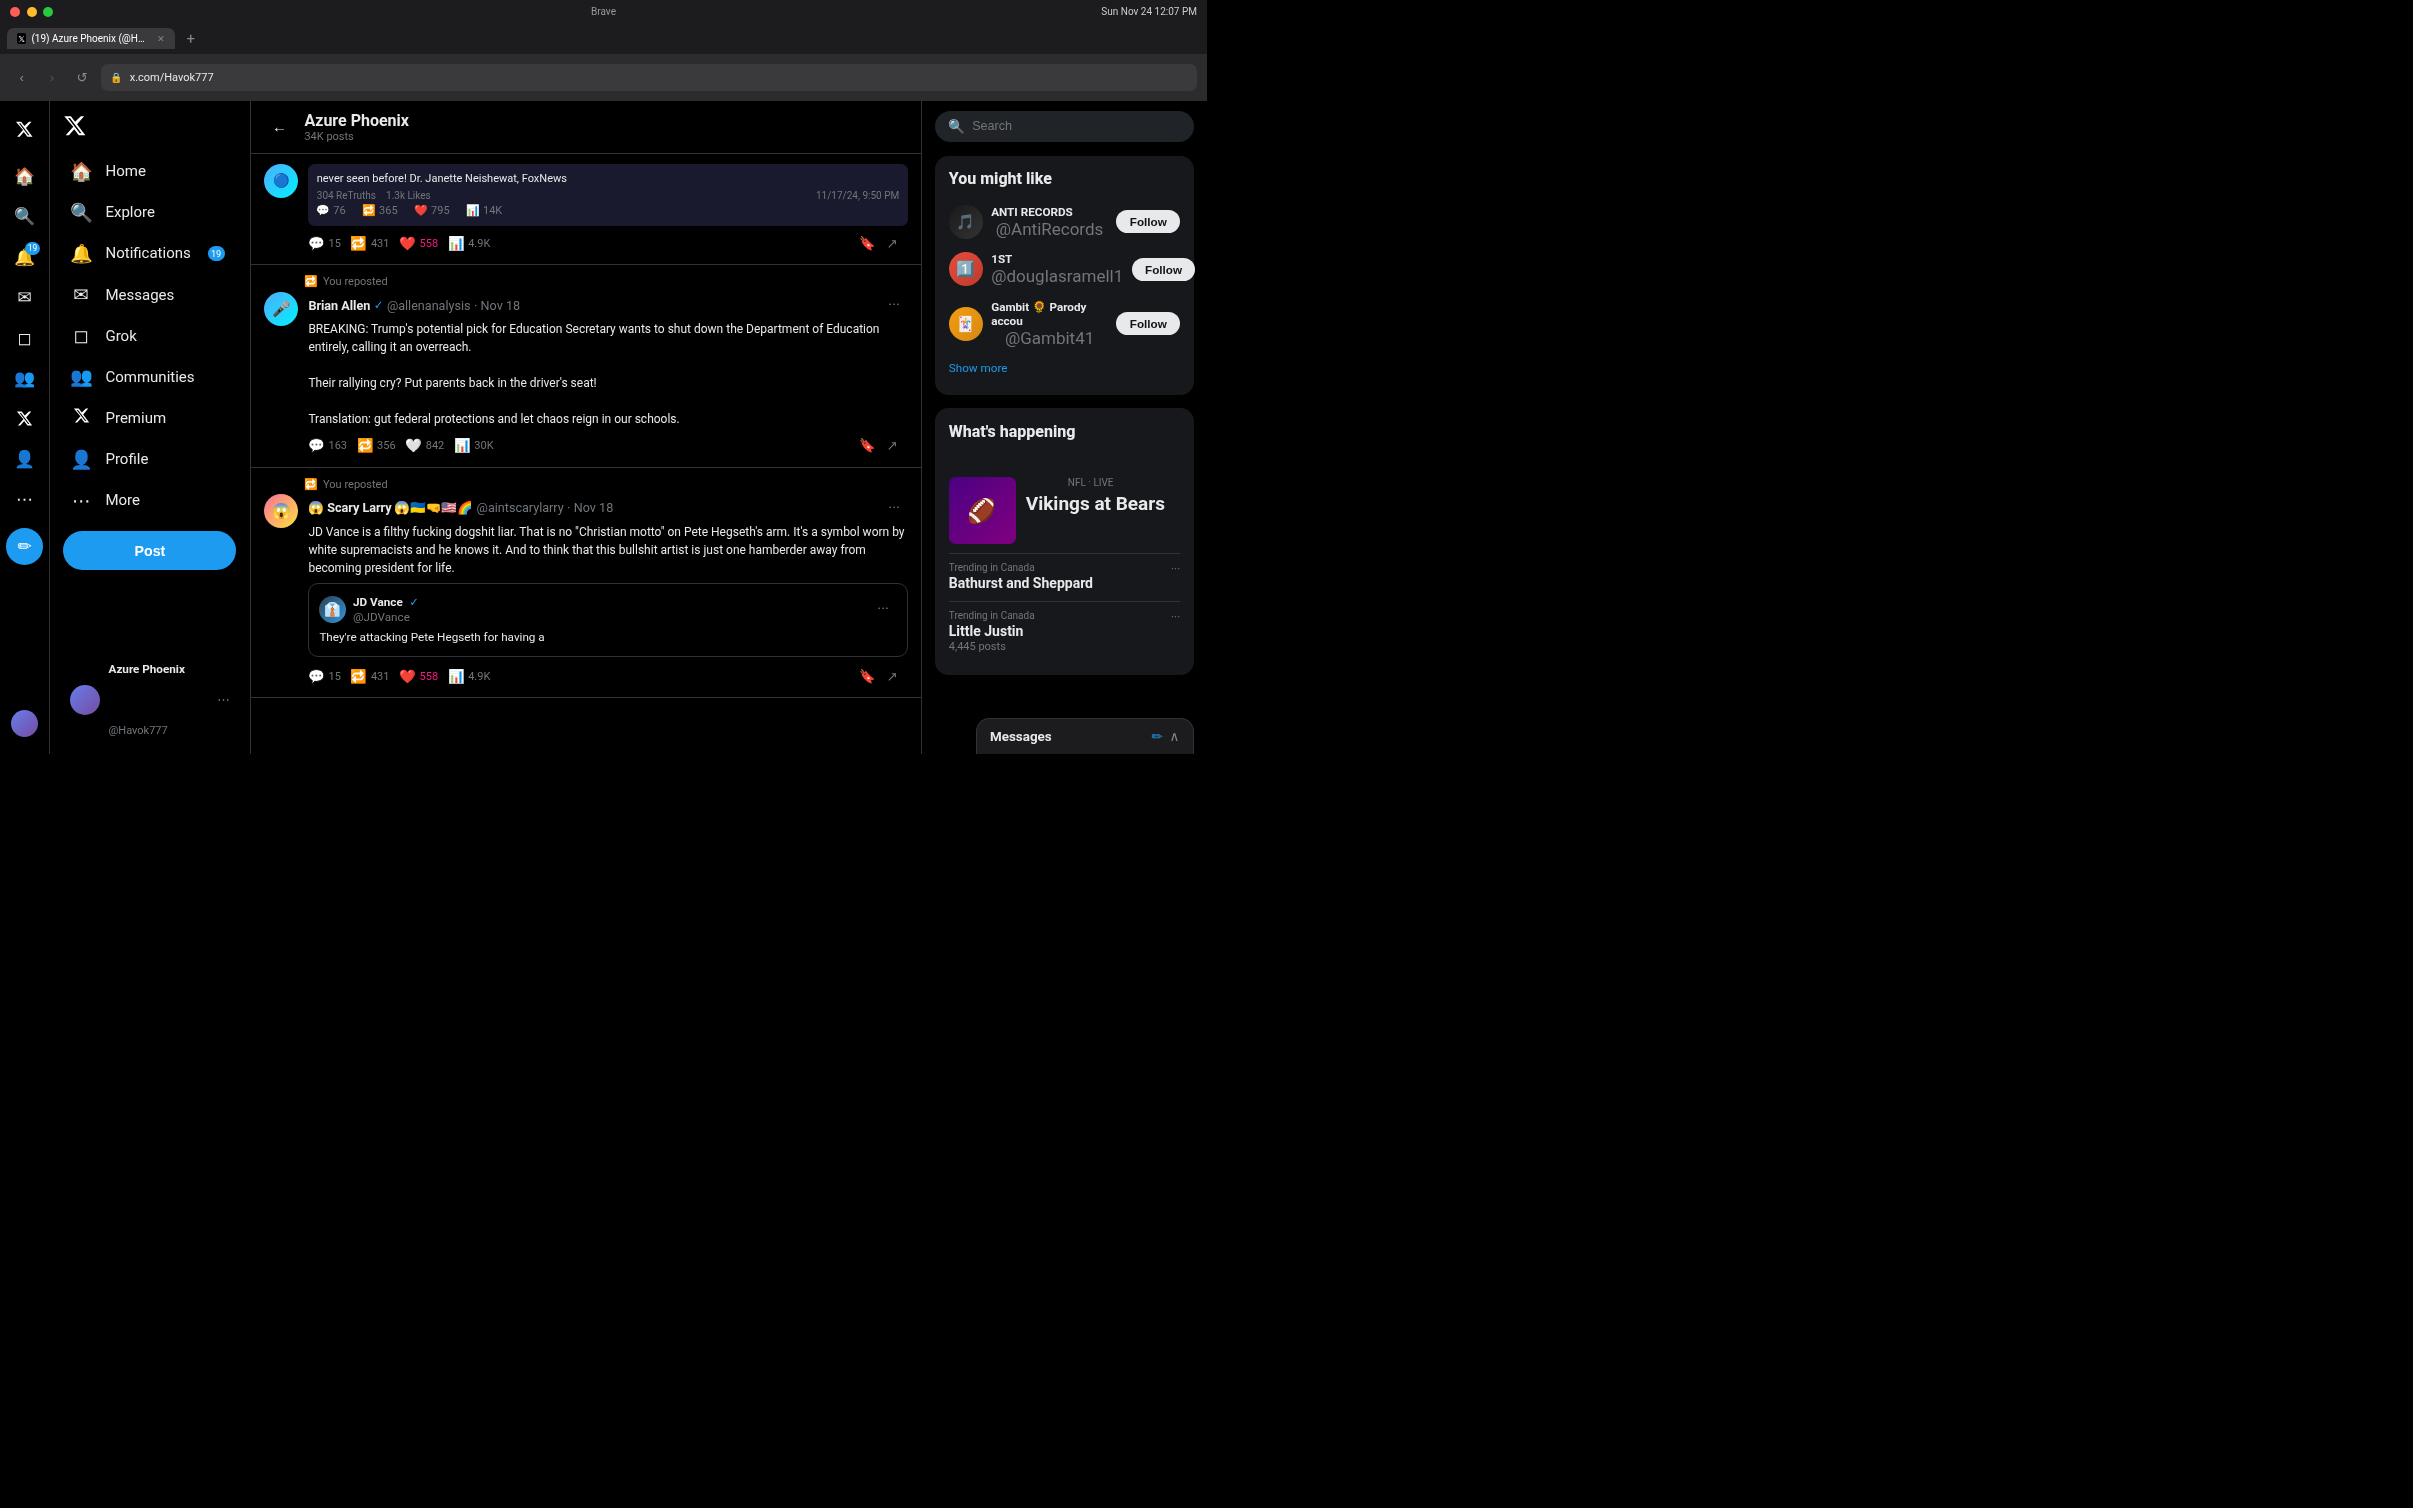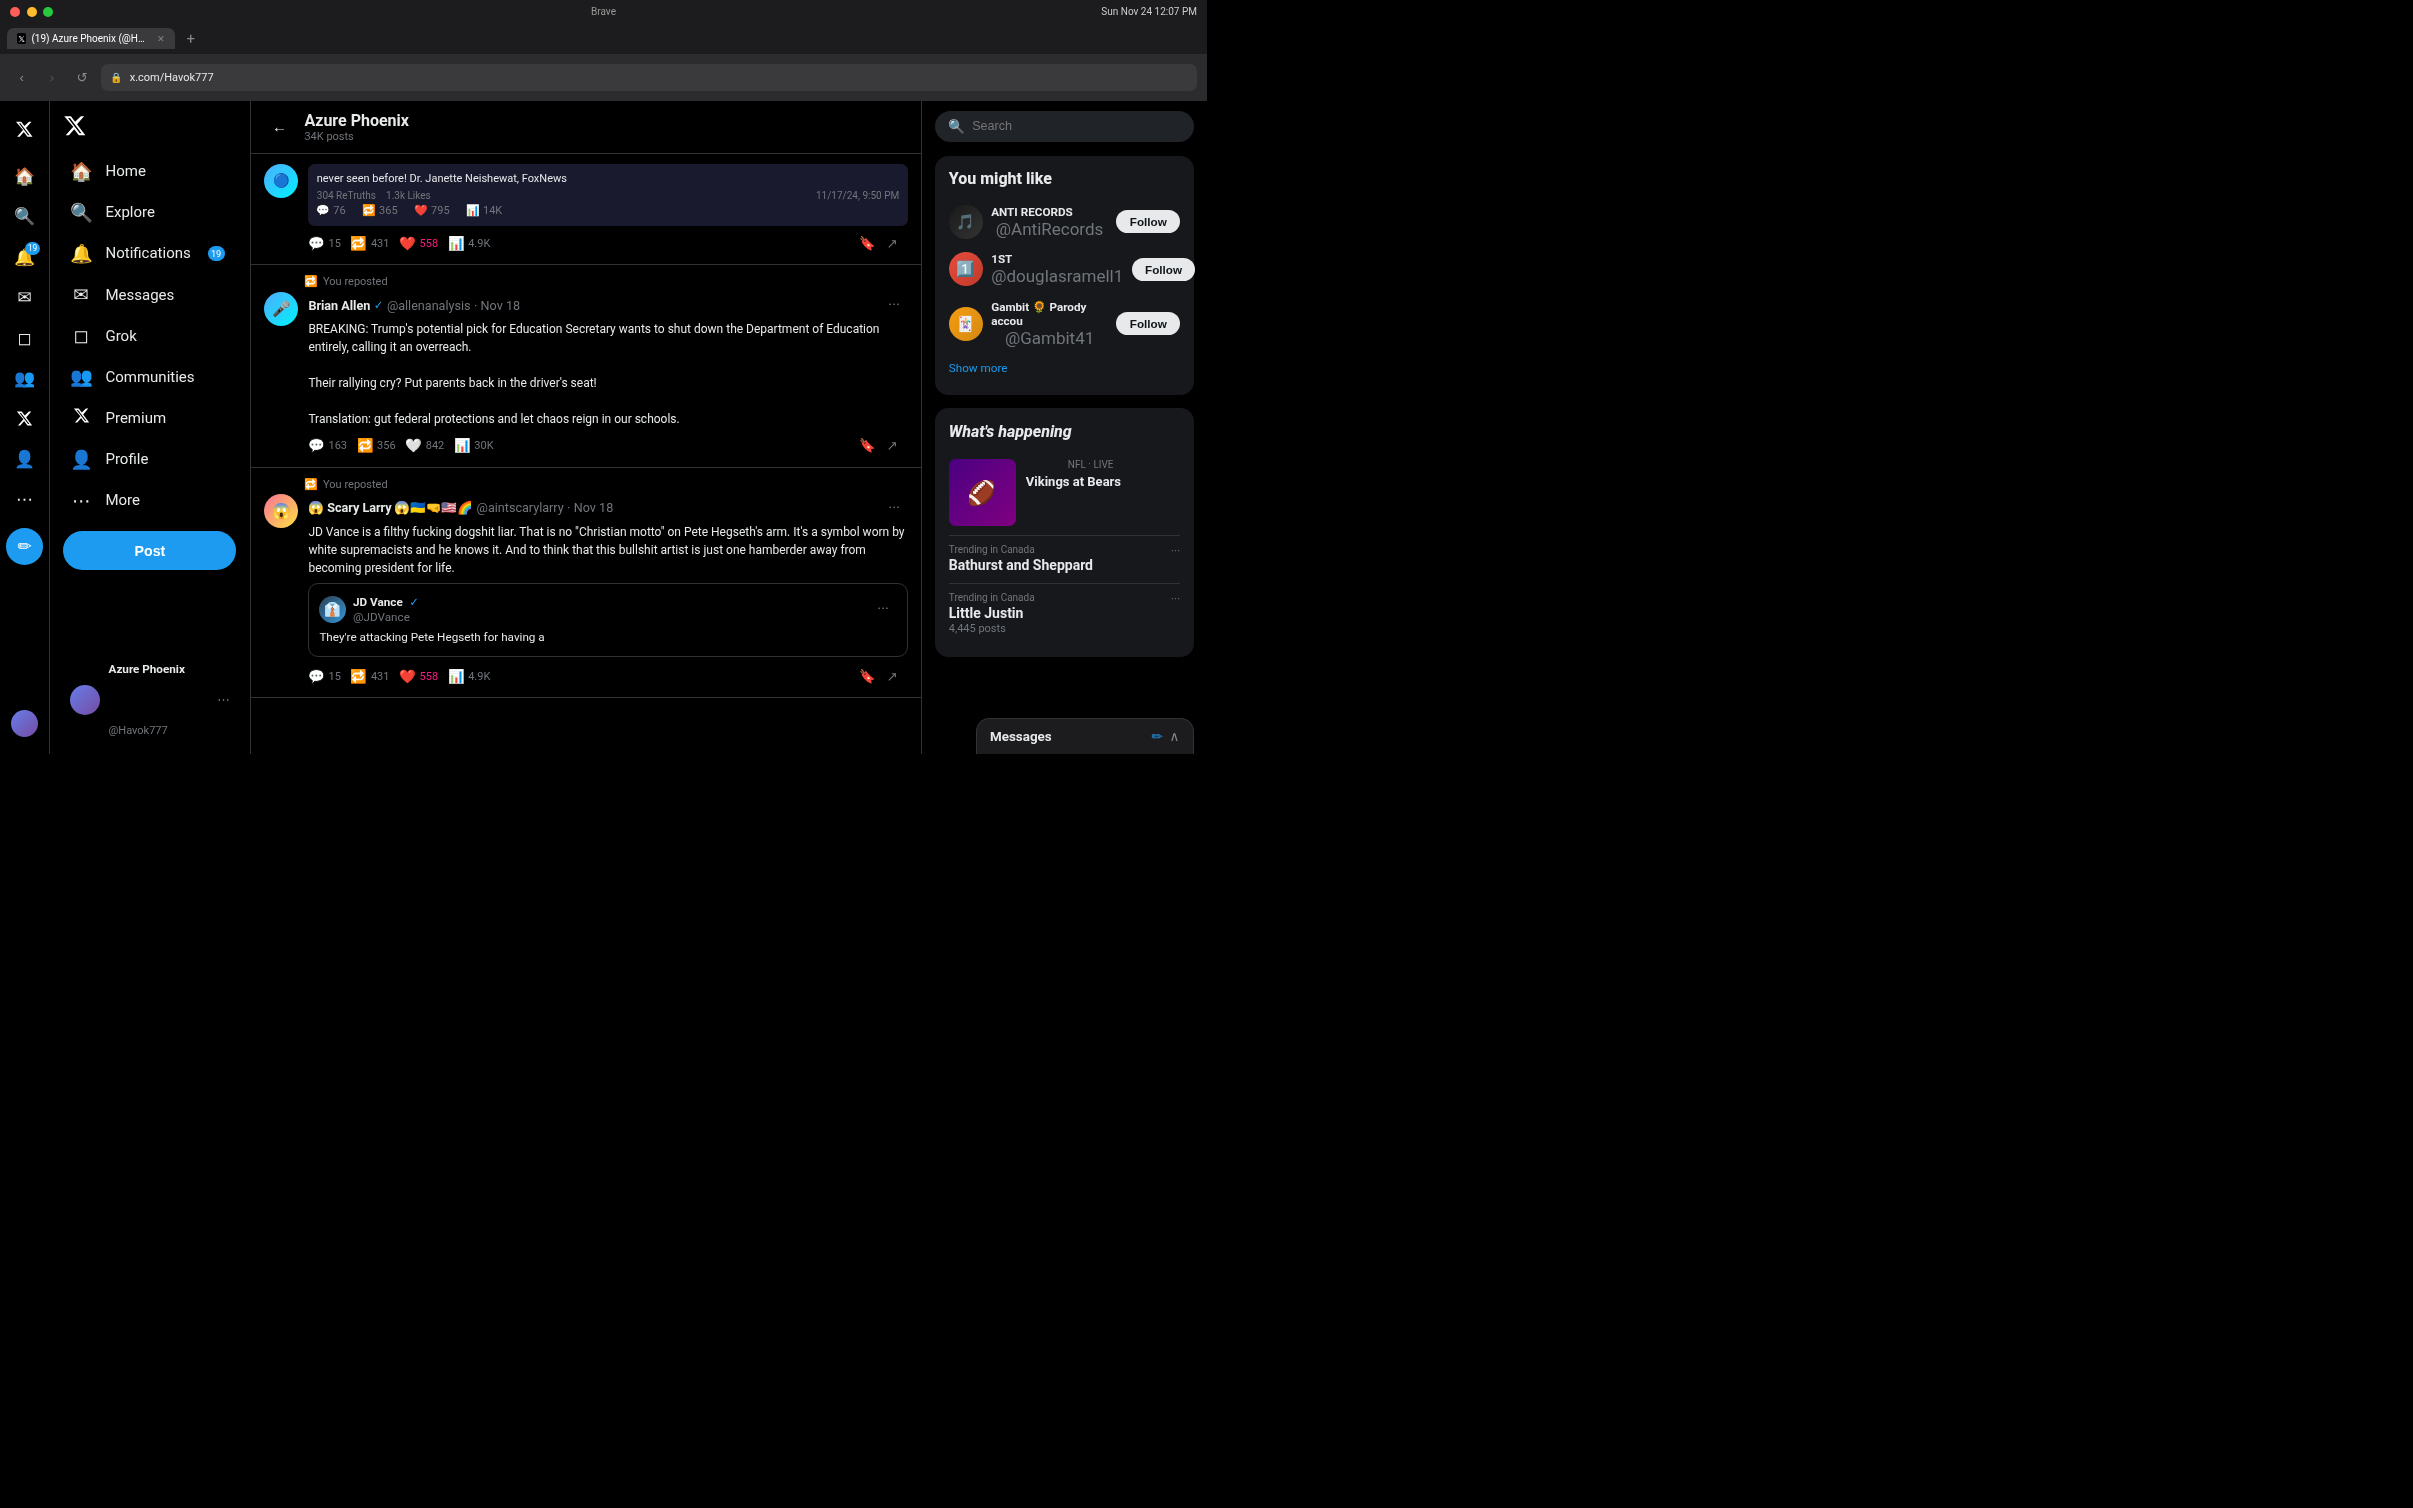--- a/index.html
+++ b/index.html
@@ -436,22 +436,21 @@
       color: #1d9bf0;
       font-size: 11.7px;
       cursor: pointer;
       padding: 6.7px 0;
       display: block;
     }
 
     .whats-happening-title {
       font-size: 16px;
       font-weight: 800;
-      margin-bottom: 10px;
-      font-style: italic;
+      margin-bottom: 28px;
     }
     .trend-item {
       padding: 8.4px 0;
       border-bottom: 0.8px solid #2f3336;
       cursor: pointer;
     }
     .trend-item:last-child { border-bottom: none; }
     .trend-meta { font-size: 10px; color: #71767b; }
     .trend-name { font-size: 14px; font-weight: 700; margin: 1.7px 0; }
     .trend-count { font-size: 11px; color: #71767b; }
@@ -473,21 +472,21 @@
       border-radius: 6.7px;
       background: linear-gradient(135deg, #4b0082, #800080);
       flex-shrink: 0;
       display: flex;
       align-items: center;
       justify-content: center;
       font-size: 23.5px;
     }
     .nfl-info { flex: 1; }
     .nfl-meta { font-size: 10px; color: #71767b; padding-left: 42px; }
-    .nfl-title { font-size: 13px; font-weight: 700; margin: 3.4px 0; }
+    .nfl-title { font-size: 19px; font-weight: 700; margin: 3.4px 0; }
 
     
     .messages-float {
       position: absolute;
       bottom: 0;
       right: 285px;
       background: #1c1c1e;
       border-radius: 13.4px 13.4px 0 0;
       border: 0.8px solid #2f3336;
       border-bottom: none;

